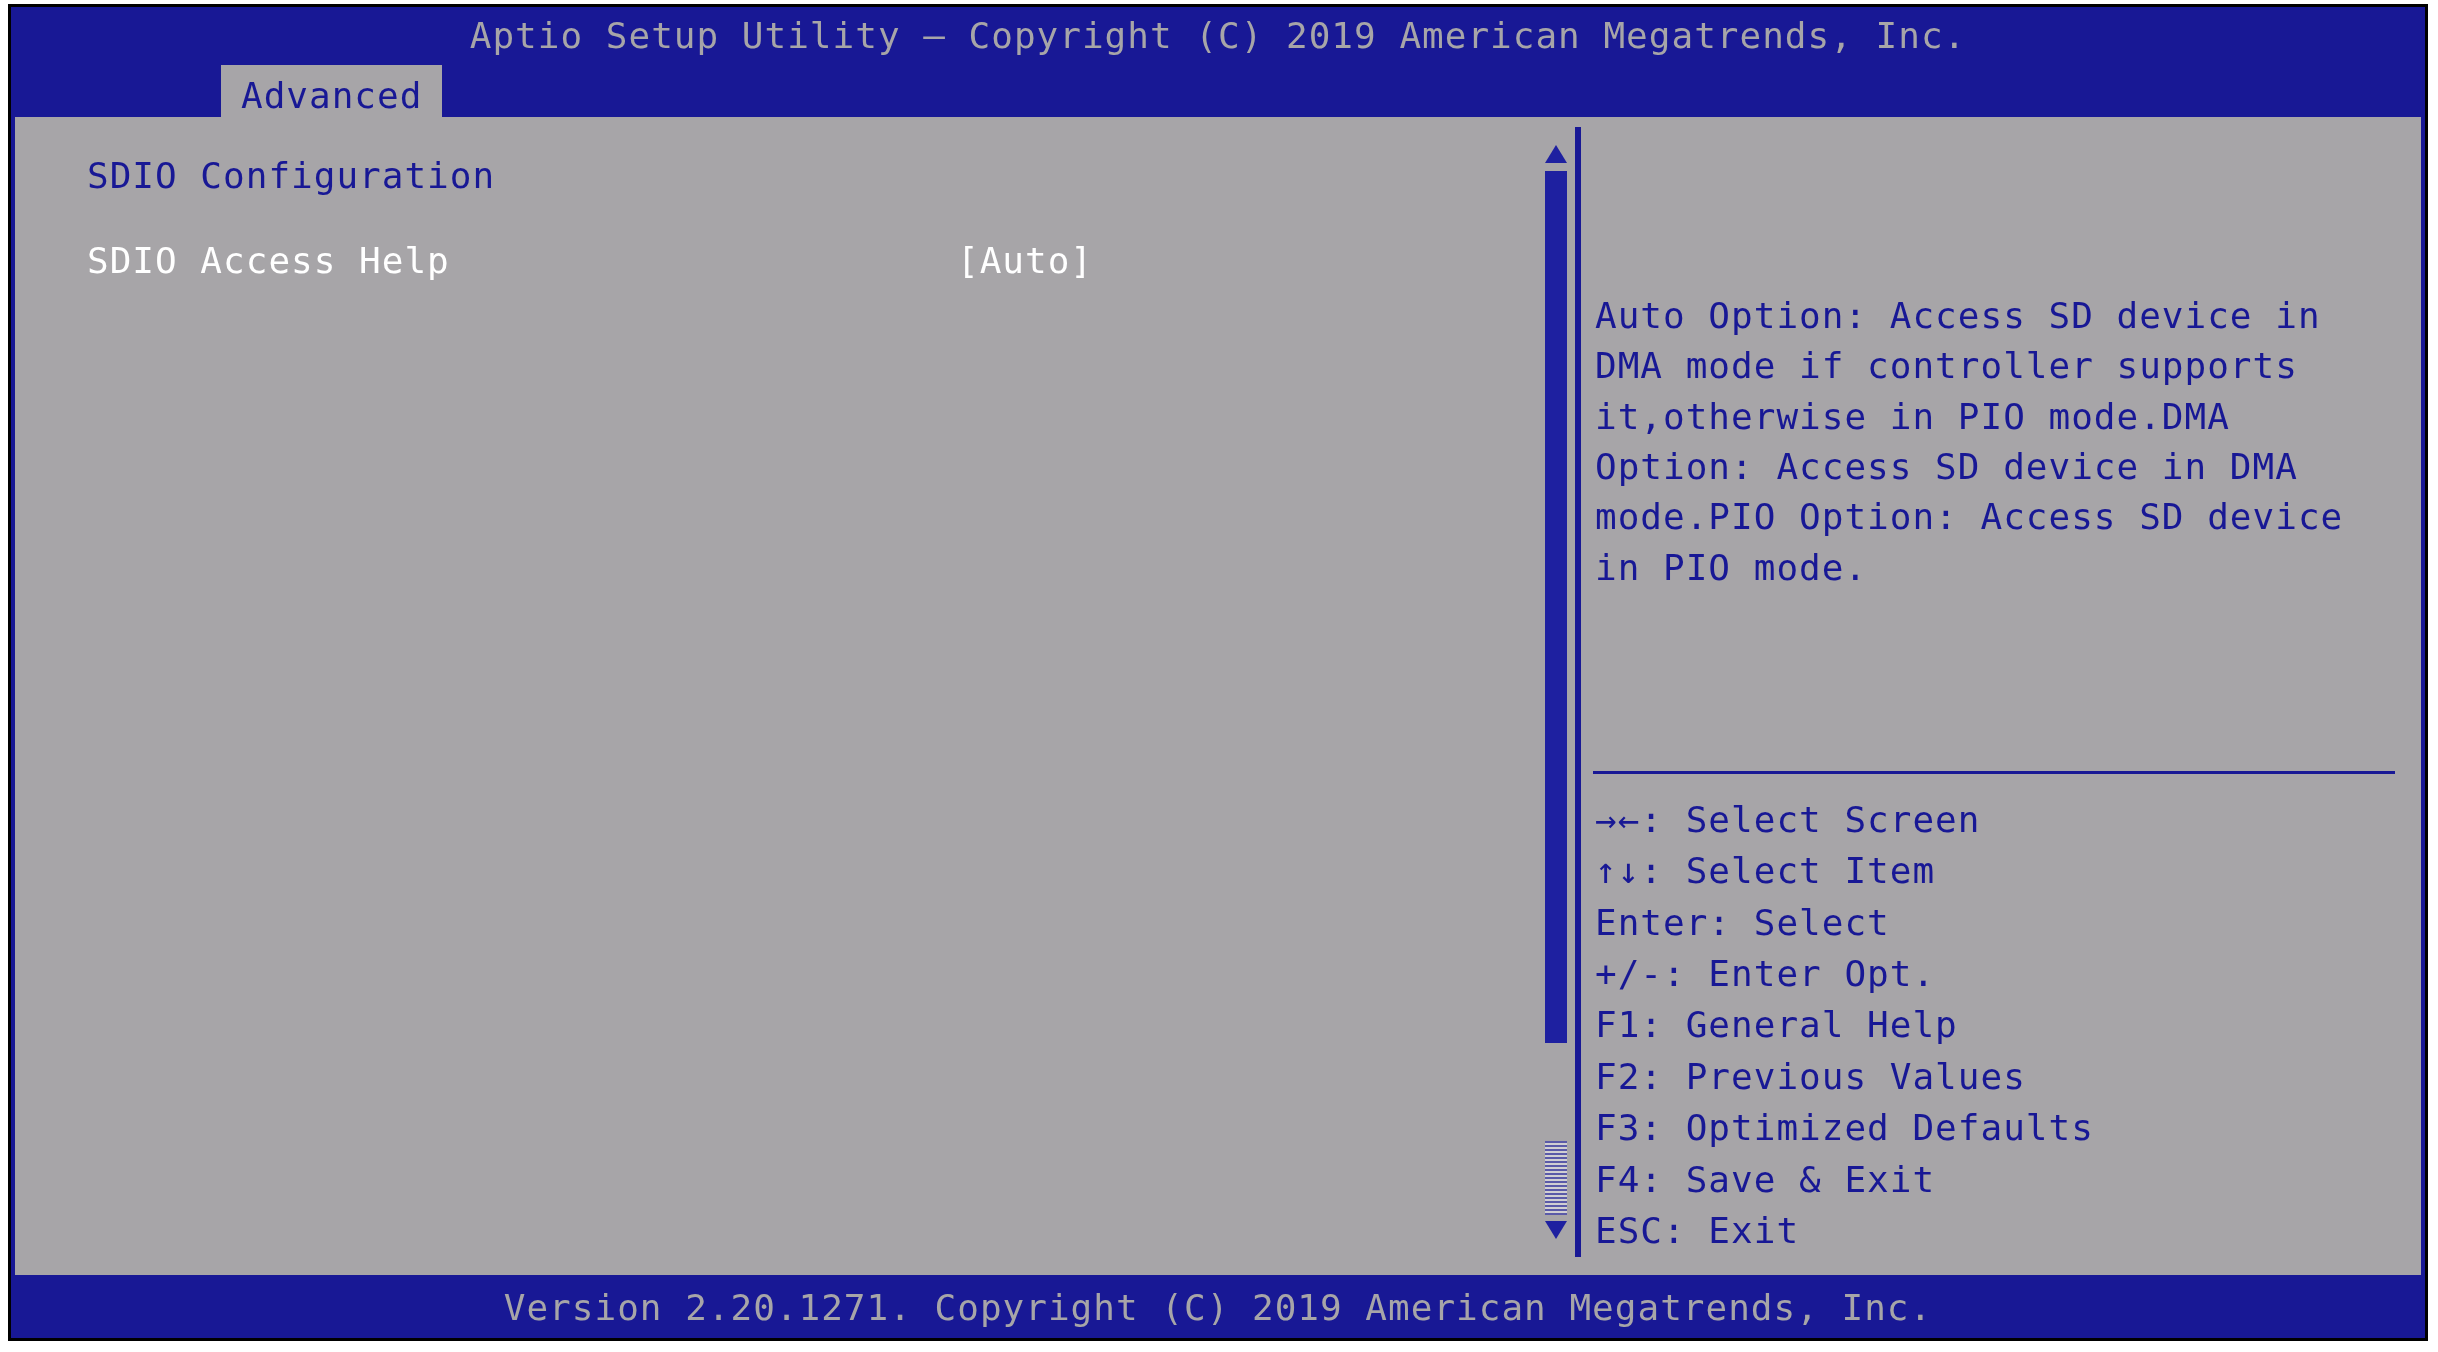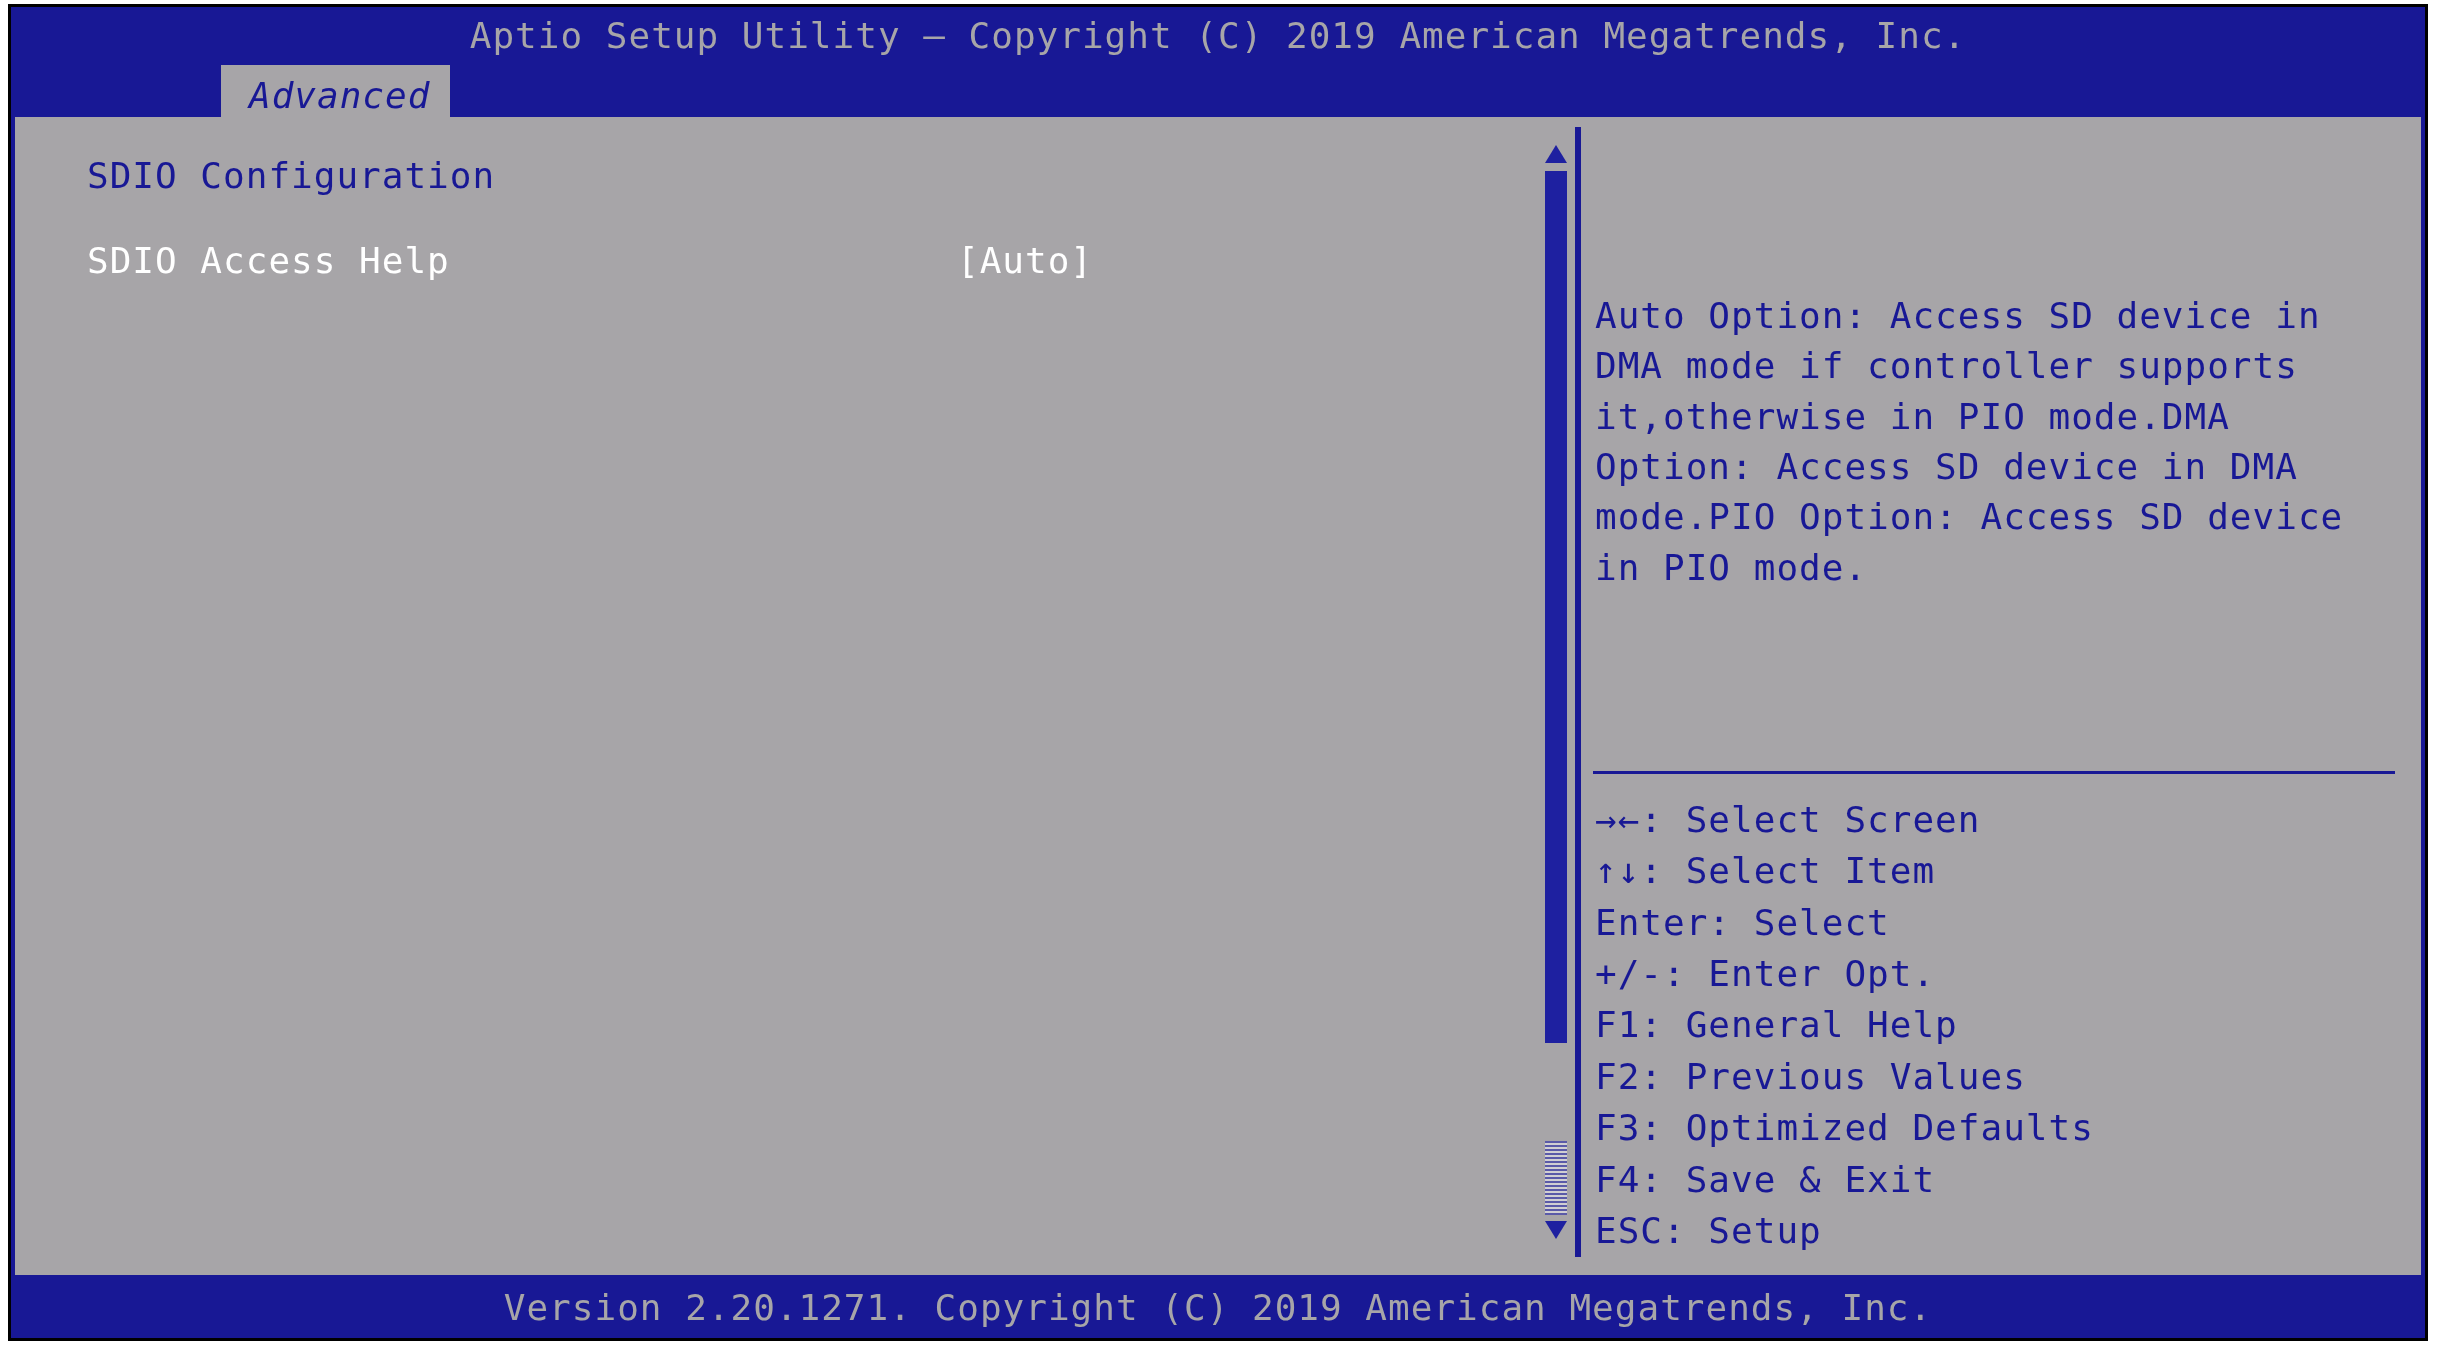--- a/index.html
+++ b/index.html
@@ -33,23 +33,22 @@
   .tabs-row{
     position:relative;
     height:50px;
   }
   .tab{
     position:absolute;
     left:210px;
     top:2px;
     background:var(--cell-bg);
     color:var(--navy);
-    padding:6px 20px 4px 28px;
+    padding:6px 20px 4px 20px;
     letter-spacing:1px;
-    font-style:italic;
   }
   .panes{
     display:flex;
     padding:10px 12px 18px 12px;
     gap:0;
   }
   .outer-box{
     border:4px solid var(--navy);
     background:var(--cell-bg);
   }
@@ -171,21 +170,21 @@
       <div class="right-divider"></div>
       <div class="keys-list">
         <div>→←: Select Screen</div>
         <div>↑↓: Select Item</div>
         <div>Enter: Select</div>
         <div>+/-: Enter Opt.</div>
         <div>F1: General Help</div>
         <div>F2: Previous Values</div>
         <div>F3: Optimized Defaults</div>
         <div>F4: Save &amp; Exit</div>
-        <div>ESC: Setup</div>
+        <div>ESC: Exit</div>
       </div>
     </div>
 
   </div>
 
   <div class="footer">Version 2.20.1271. Copyright (C) 2019 American Megatrends, Inc.</div>
 
 </div>
 
 </body></html>

